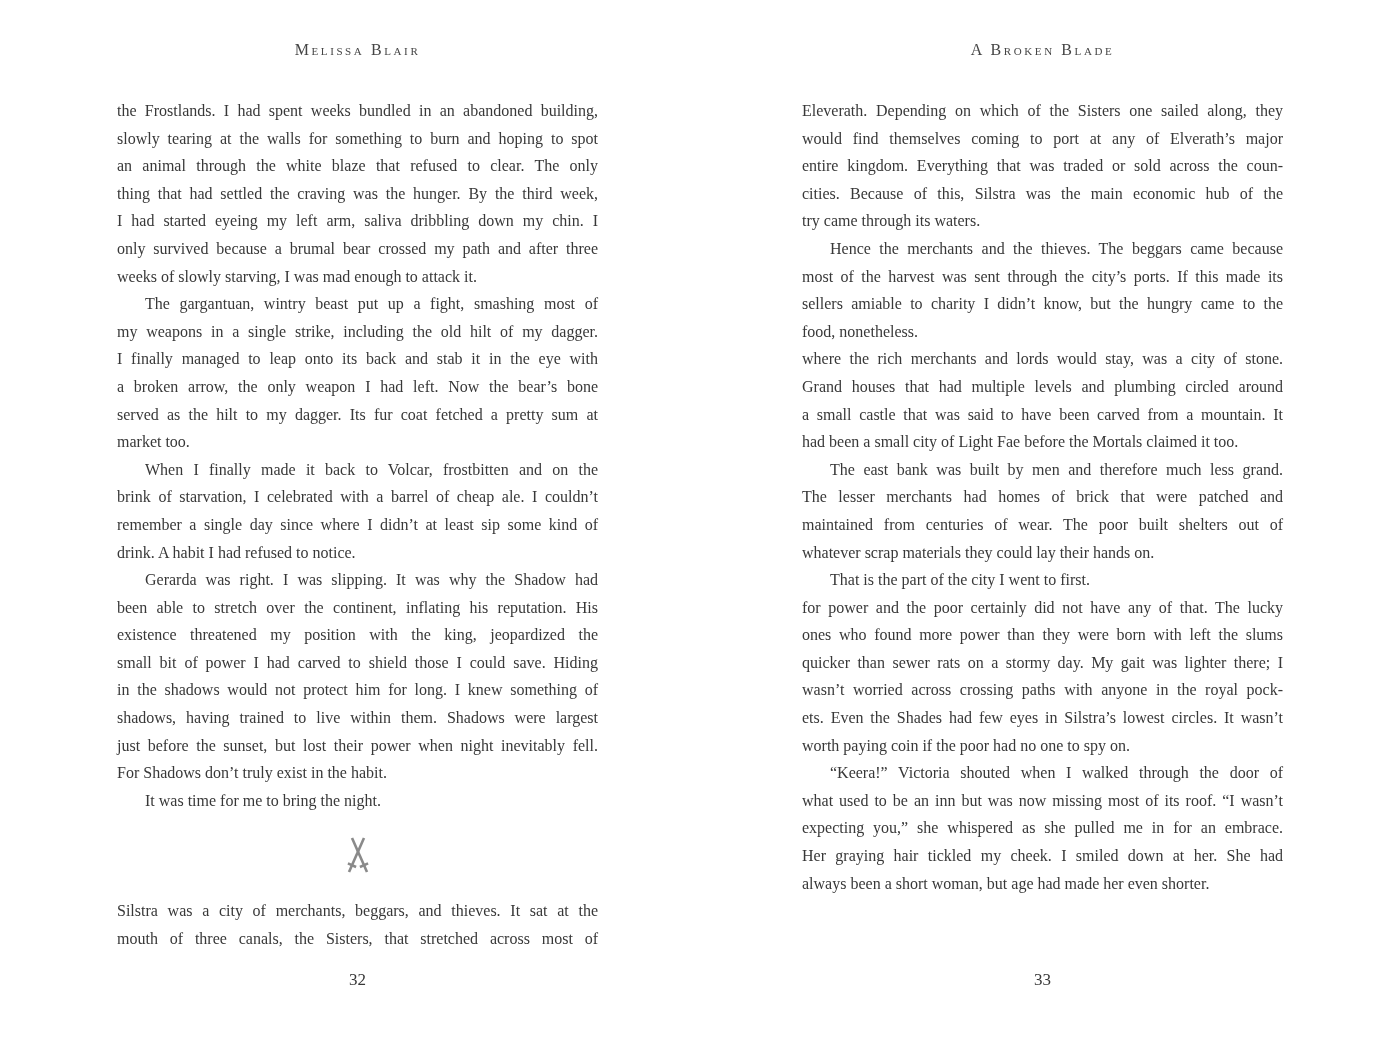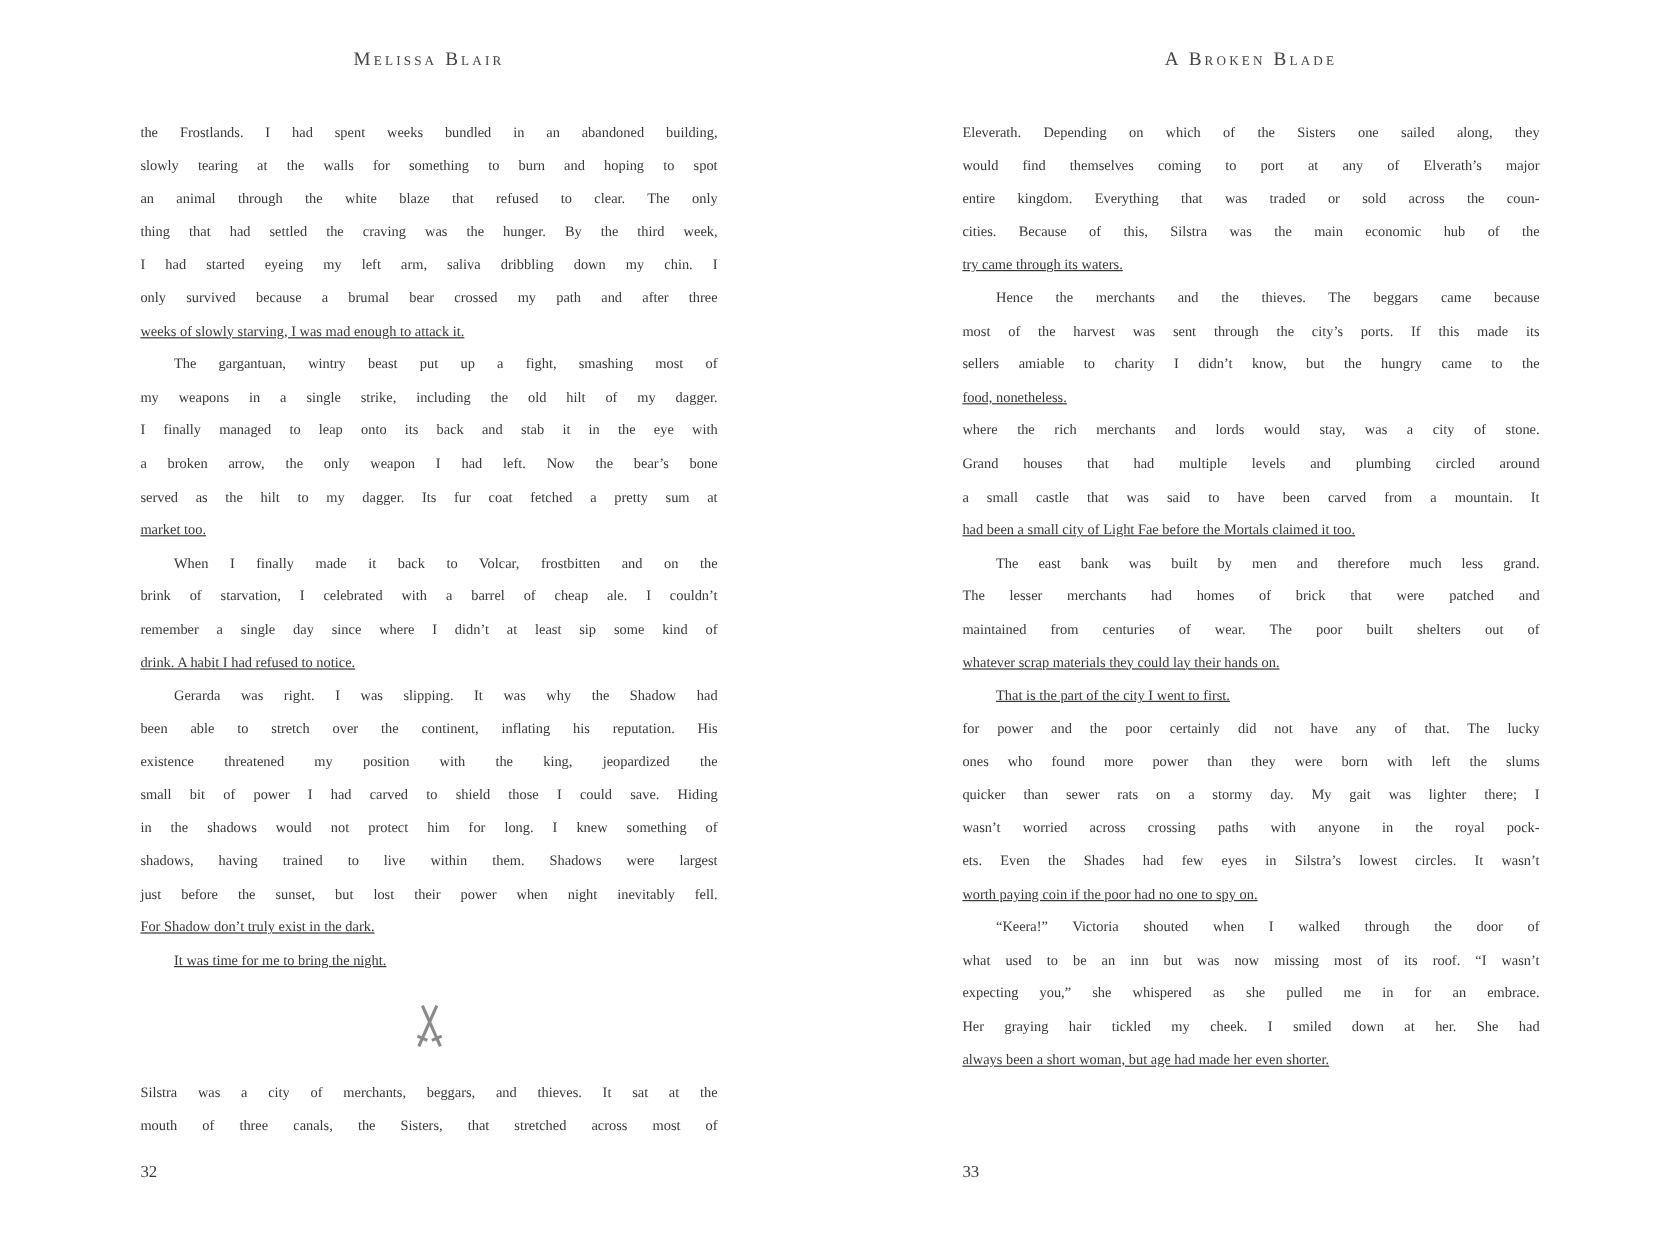--- a/index.html
+++ b/index.html
@@ -26,36 +26,37 @@
     letter-spacing: 2.6px;
     font-size: 16px;
     color: var(--header-color);
   }
   .page-body {
     position: absolute; top: 97px; left: 0; width: 481px;
   }
   .line {
     height: 27.6px;
     line-height: 27.6px;
-    font-size: 12px;
+    font-size: 16px;
     color: var(--text-color);
     text-align: justify;
     text-align-last: justify;
     white-space: nowrap;
   }
-  .line.last   { text-align-last: left; text-decoration: underline; }
+  .line.last   { text-align-last: left; }
   .line.indent { text-indent: 28px; }
   .ornament-row {
     height: 82.8px;
     display: flex; align-items: center; justify-content: center;
   }
   .ornament-row svg { display: block; }
   .page-number {
     position: absolute; top: 970px; left: 0; right: 0;
-    font-size: 14px;
+    text-align: center;
+    font-size: 17px;
     color: var(--text-color);
   }
 </style>
 </head>
 <body style="--text-color: #383838; --header-color: #454545; --ornament-color: #8a8a8a; background: rgb(255, 255, 255);">
 
 <div class="page" id="left-page">
   <div class="running-header">Melissa Blair</div>
   <div class="page-body">
       <div class="line">the Frostlands. I had spent weeks bundled in an abandoned building,</div>
@@ -75,21 +76,21 @@
       <div class="line">brink of starvation, I celebrated with a barrel of cheap ale. I couldn’t</div>
       <div class="line">remember a single day since where I didn’t at least sip some kind of</div>
       <div class="line last">drink. A habit I had refused to notice.</div>
       <div class="line indent">Gerarda was right. I was slipping. It was why the Shadow had</div>
       <div class="line">been able to stretch over the continent, inflating his reputation. His</div>
       <div class="line">existence threatened my position with the king, jeopardized the</div>
       <div class="line">small bit of power I had carved to shield those I could save. Hiding</div>
       <div class="line">in the shadows would not protect him for long. I knew something of</div>
       <div class="line">shadows, having trained to live within them. Shadows were largest</div>
       <div class="line">just before the sunset, but lost their power when night inevitably fell.</div>
-      <div class="line last">For Shadow don’t truly exist in the dark.</div>
+      <div class="line last">For Shadows don’t truly exist in the habit.</div>
       <div class="line indent last">It was time for me to bring the night.</div>
       <div class="ornament-row">
         <svg width="44" height="44" viewBox="0 0 44 44" fill="none">
           <g stroke="#8a8a8a" stroke-width="2.6" stroke-linecap="butt">
             <line x1="16" y1="4" x2="31" y2="38"></line>
             <line x1="28" y1="4" x2="13" y2="38"></line>
             <line x1="23.9" y1="33.0" x2="32.1" y2="29.4"></line>
             <line x1="11.9" y1="29.4" x2="20.1" y2="33.0"></line>
           </g>
         </svg>

